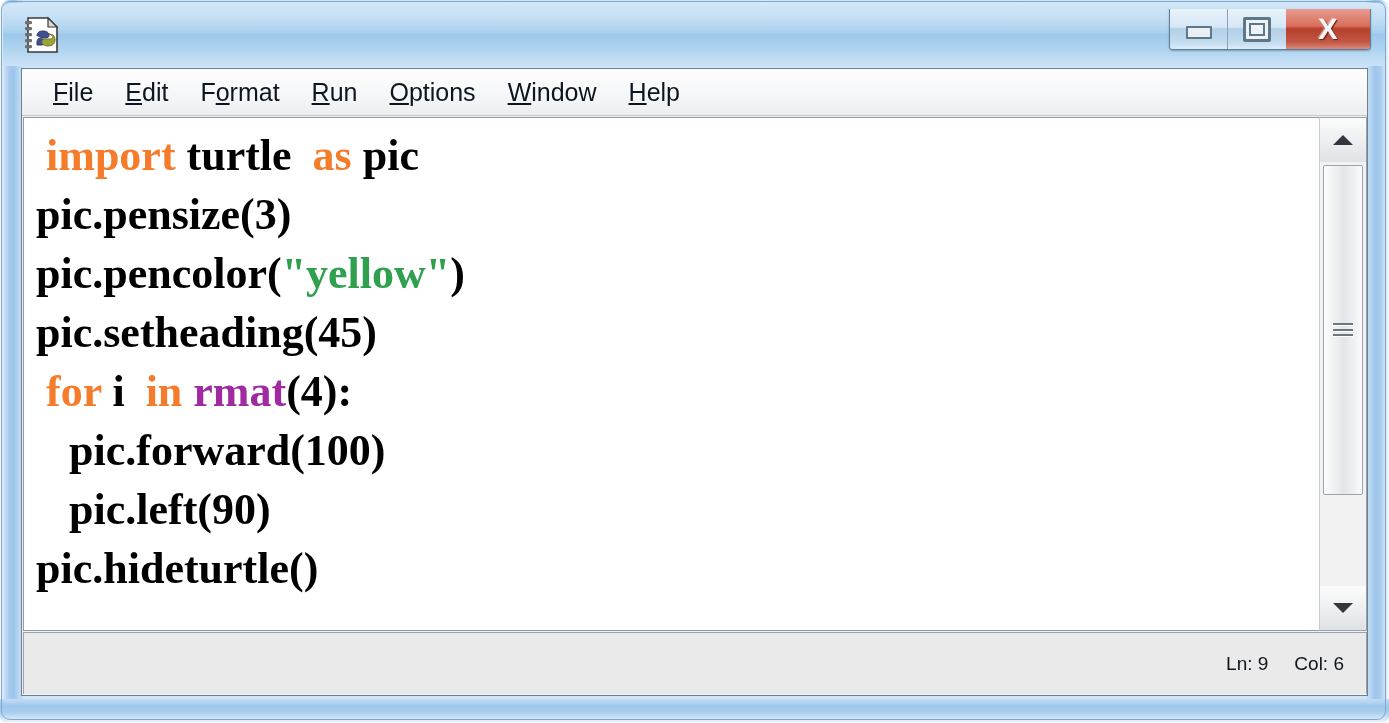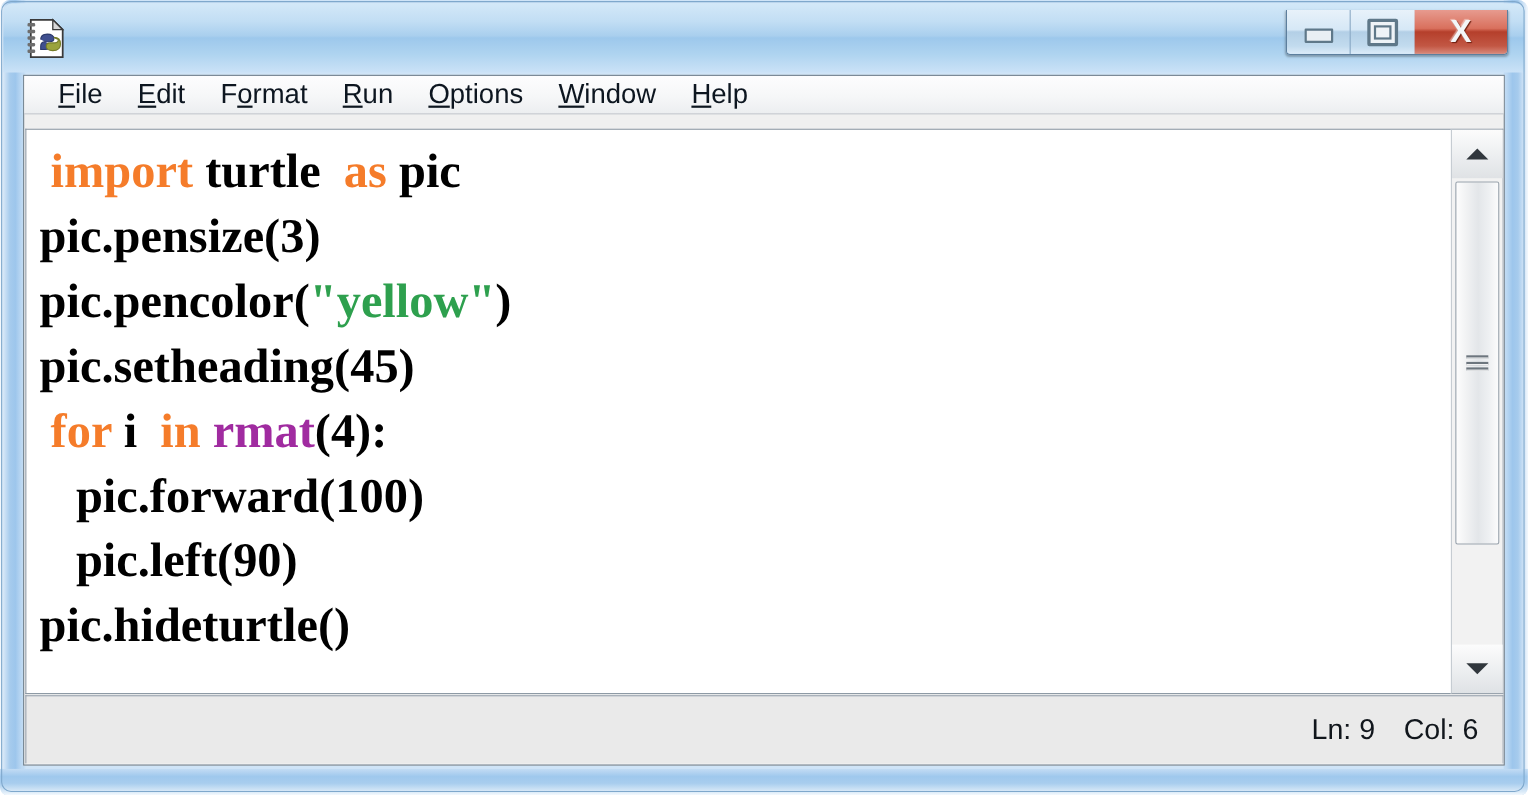--- a/index.html
+++ b/index.html
@@ -144,21 +144,21 @@
     background: #f0f0f0;
     border: 1px solid #6f7f8d;
     box-sizing: border-box;
     overflow: hidden;
   }
 
   
   #menu-bar {
     position: absolute;
     left: 0; top: 0;
-    width: 100%; height: 35px;
+    width: 100%; height: 47px;
     background: linear-gradient(to bottom, #fdfdfe 0%, #f6f7f8 55%, #eceef0 100%);
     border-bottom: 1px solid #c3c8cd;
     box-sizing: border-box;
     display: flex;
     align-items: center;
     padding-left: 15px;
   }
   .menu-item {
     font-size: 25px;
     color: #0d1620;
@@ -252,21 +252,21 @@
     border: 1px solid #9aa4ae;
     border-bottom: none;
     box-sizing: border-box;
     display: flex;
     align-items: center;
     justify-content: flex-end;
     padding-right: 22px;
     gap: 26px;
   }
   .status-text {
-    font-size: 26px;
+    font-size: 19px;
     color: #11161c;
     white-space: nowrap;
   }
 </style>
 </head>
 <body>
 
 <div id="window-frame">
 
   <div id="rail-left" class="glass-rail"></div>

